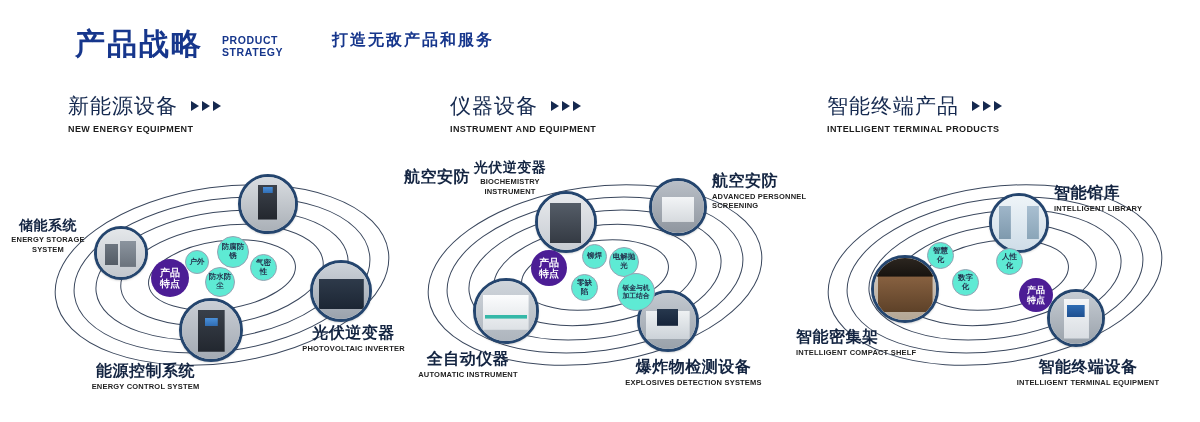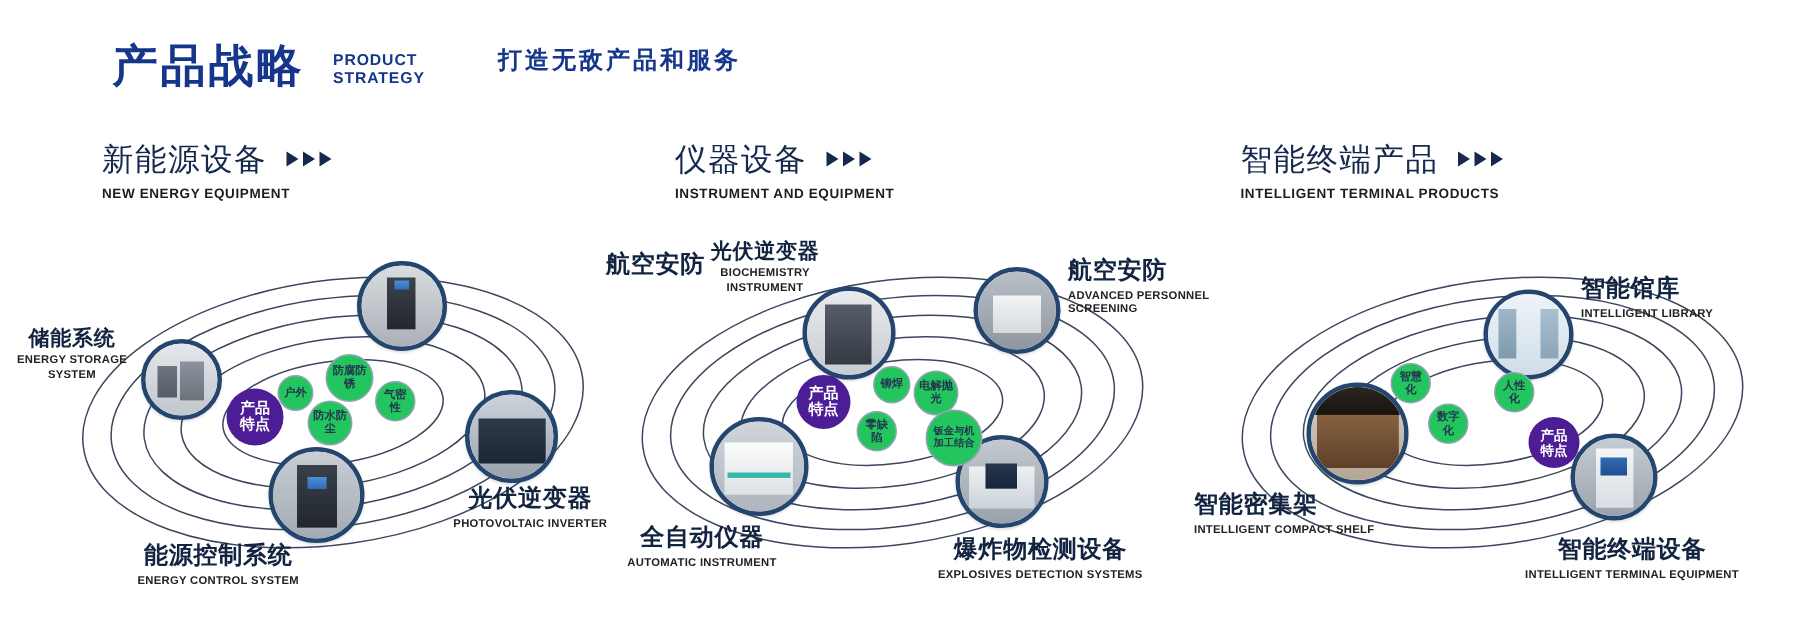--- a/index.html
+++ b/index.html
@@ -66,21 +66,21 @@
       linear-gradient(#d8cfc6,#b4a694);}
   .ph-kiosk{background:
       linear-gradient(#2f6cb3,#1d4e8f) 50% 32%/34% 24% no-repeat,
       linear-gradient(#f4f6f8,#d9dde2) 50% 58%/48% 76% no-repeat,
       linear-gradient(#c6ccd3,#9aa2ab);}
 
   
   .pbadge{border-radius:50%;background:#4c1d95;color:#fff;display:flex;flex-direction:column;
           align-items:center;justify-content:center;font-weight:bold;font-size:10px;line-height:1.15;
           box-sizing:border-box;text-align:center;}
-  .bubble{border-radius:50%;background:#22c55e;border:1px solid #97a3b4;color:#24354f;
+  .bubble{border-radius:50%;background:#5eead4;border:1px solid #97a3b4;color:#24354f;
           display:flex;align-items:center;justify-content:center;text-align:center;
           font-size:7.5px;line-height:1.15;padding:2px;box-sizing:border-box;font-weight:bold;}
   .f7{font-size:6.8px;}
 
   
   .plabel{text-align:center;}
   .plabel .cn{font-size:16px;font-weight:bold;color:#132441;line-height:1.1;letter-spacing:.5px;}
   .plabel .cn.sz14{font-size:14px;}
   .plabel .en{font-size:7.5px;font-weight:bold;color:#222;letter-spacing:.2px;margin-top:2px;line-height:1.3;}
   .plabel.ta-left{text-align:left;}

